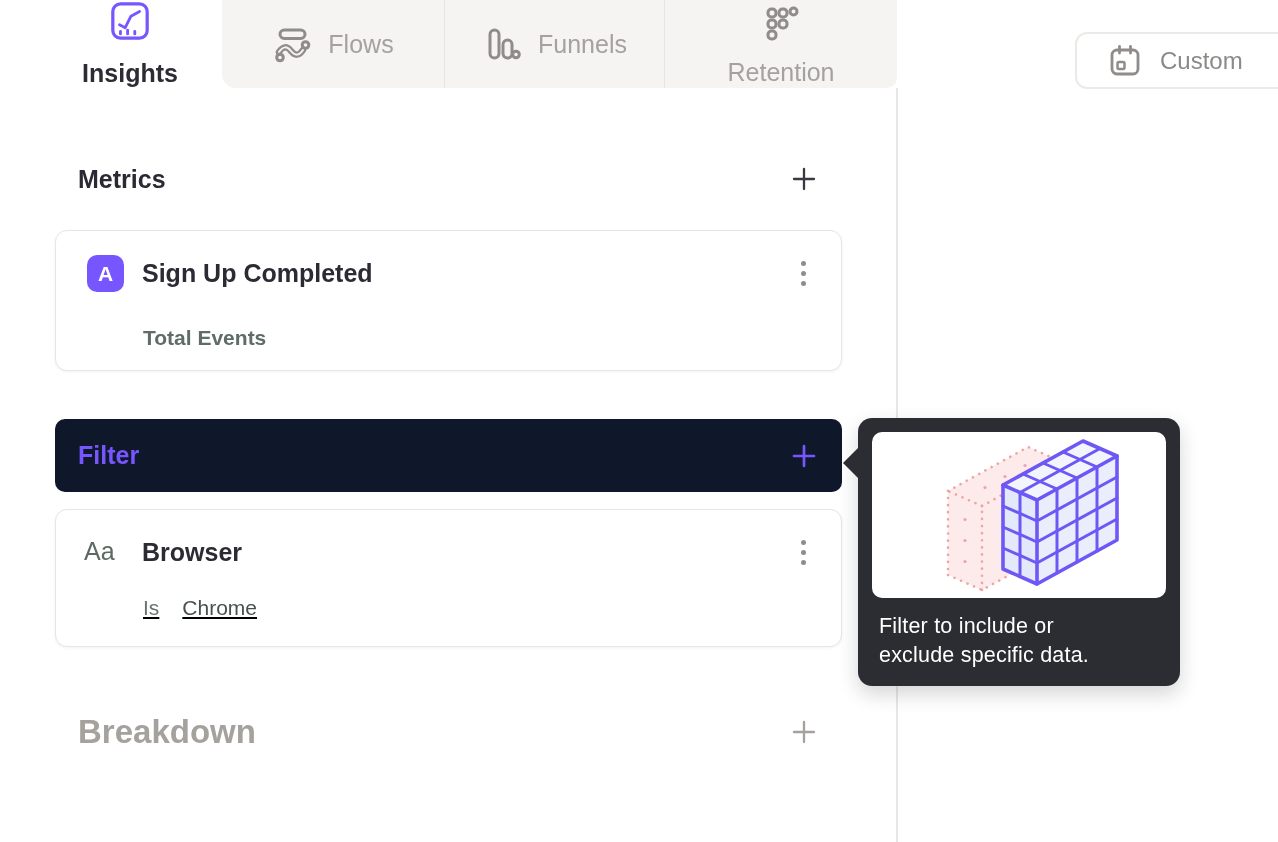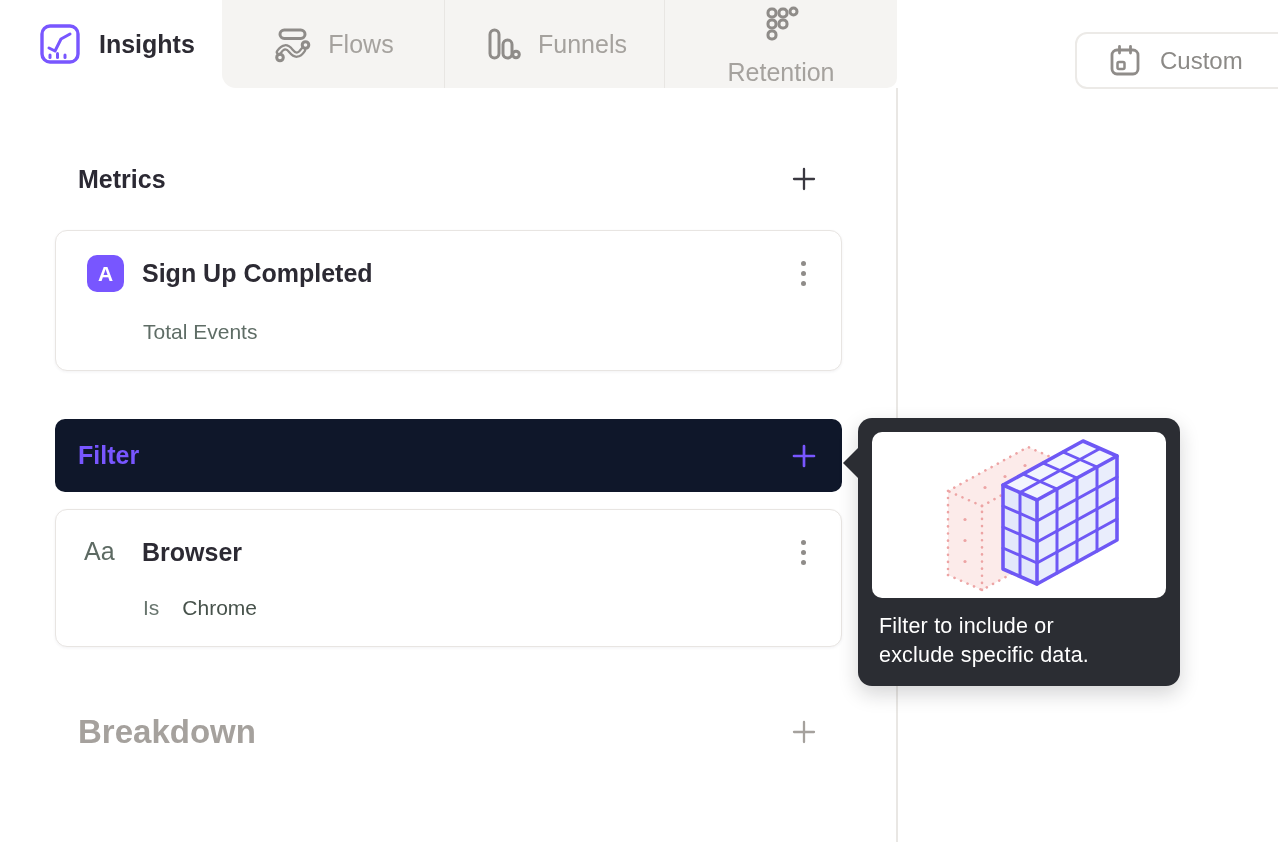--- a/index.html
+++ b/index.html
@@ -1,21 +1,21 @@
 <!DOCTYPE html>
 <html><head>
 <meta charset="utf-8">
 <style>
   * { margin:0; padding:0; box-sizing:border-box; }
   body { background:#ffffff; font-family:"Liberation Sans", sans-serif; }
   .page { position:relative; width:1278px; height:842px; background:#ffffff; overflow:hidden; }
 
   
   .tab-insights { position:absolute; left:0; top:0; width:222px; height:88px; background:#ffffff;
-    display:flex; align-items:center; gap:17px; padding-left:38px; cursor:pointer; }
+    display:flex; align-items:center; gap:17px; padding-left:38px; cursor:pointer;flex-direction:column; }
   .tab-insights .tab-label { font-size:25px; font-weight:600; color:#2d2b33; }
   .gray-strip { position:absolute; left:222px; top:0; width:675px; height:88px; background:#f5f4f2;
     border-bottom-left-radius:14px; border-bottom-right-radius:10px; display:flex; }
   .tab { height:88px; display:flex; align-items:center; justify-content:center; gap:16px; cursor:pointer; }
   .tab .tab-label { font-size:25px; color:#a5a29e; }
   .tab + .tab { border-left:1px solid #e8e6e3; }
   .tab-funnels { width:220px; } .tab-flows { width:222px; } .tab-retention { width:233px;flex-direction:column; }
 
   
   .custom-btn { position:absolute; left:1075px; top:32px; width:230px; height:57px; background:#ffffff;
@@ -45,22 +45,22 @@
   .card { position:absolute; left:55px; width:787px; background:#ffffff; border:1px solid #e8e5e2;
     border-radius:12px; box-shadow:0 1px 3px rgba(40,35,60,.06); }
   .metric-card { top:230px; height:141px; }
   .filter-card { top:509px; height:138px; }
   .metric-badge { position:absolute; left:31px; top:24px; width:37px; height:37px; background:#7856ff;
     border-radius:10px; color:#ffffff; font-size:21px; font-weight:700; display:flex;
     align-items:center; justify-content:center; }
   .text-badge { position:absolute; left:28px; top:27px; font-size:25px; color:#5d6a63; }
   .card-title { position:absolute; left:86px; top:24px; height:37px; display:flex; align-items:center;
     font-size:25px; font-weight:600; color:#2c2a33; }
-  .card-subtitle { position:absolute; left:87px; top:89px; font-size:21px; color:#5f6d66; }
-  .clause { position:absolute; left:87px; top:86px; display:flex; gap:23px; }
+  .card-subtitle { position:absolute; left:87px; top:95px; font-size:21px; color:#5f6d66;font-weight:bold; }
+  .clause { position:absolute; left:87px; top:86px; display:flex; gap:23px;text-decoration:underline; }
   .clause .operator { font-size:21px; color:#68756e; }
   .clause .value { font-size:21px; color:#47524b; }
   .kebab { position:absolute; right:33px; top:28px; display:flex; flex-direction:column; gap:5px;
     align-items:center; cursor:pointer; padding:2px; }
   .kebab span { width:5px; height:5px; border-radius:50%; background:#8f8c89; }
 
   
   .tooltip { position:absolute; left:858px; top:418px; width:322px; height:268px; background:#2b2d33;
     border-radius:14px; box-shadow:0 8px 20px rgba(20,20,30,.18); }
   .tooltip-arrow { position:absolute; left:-15px; top:29px; width:0; height:0;

